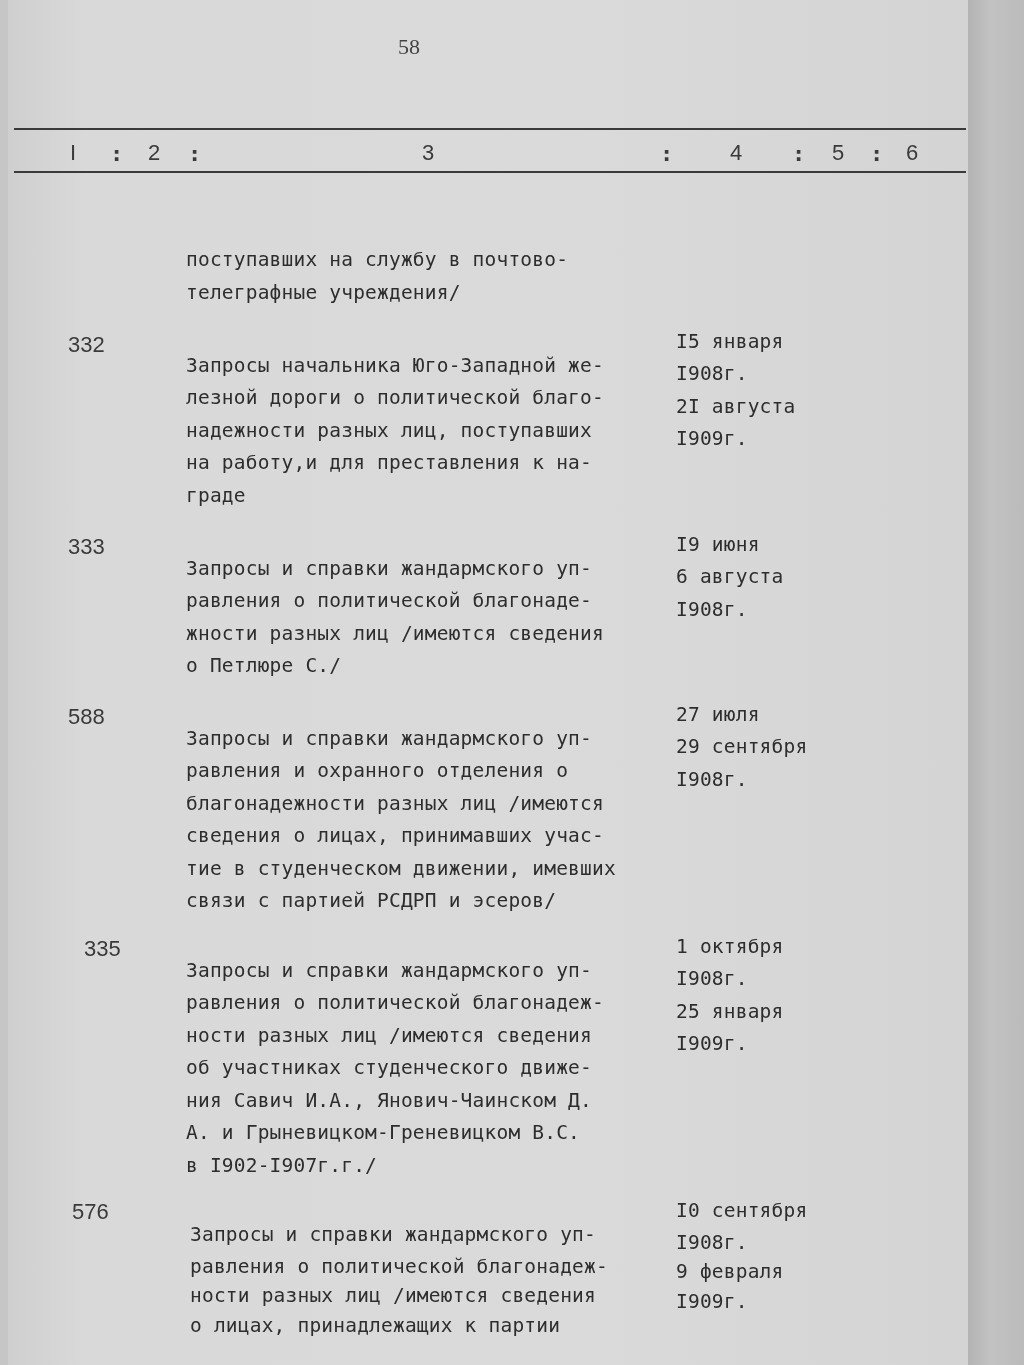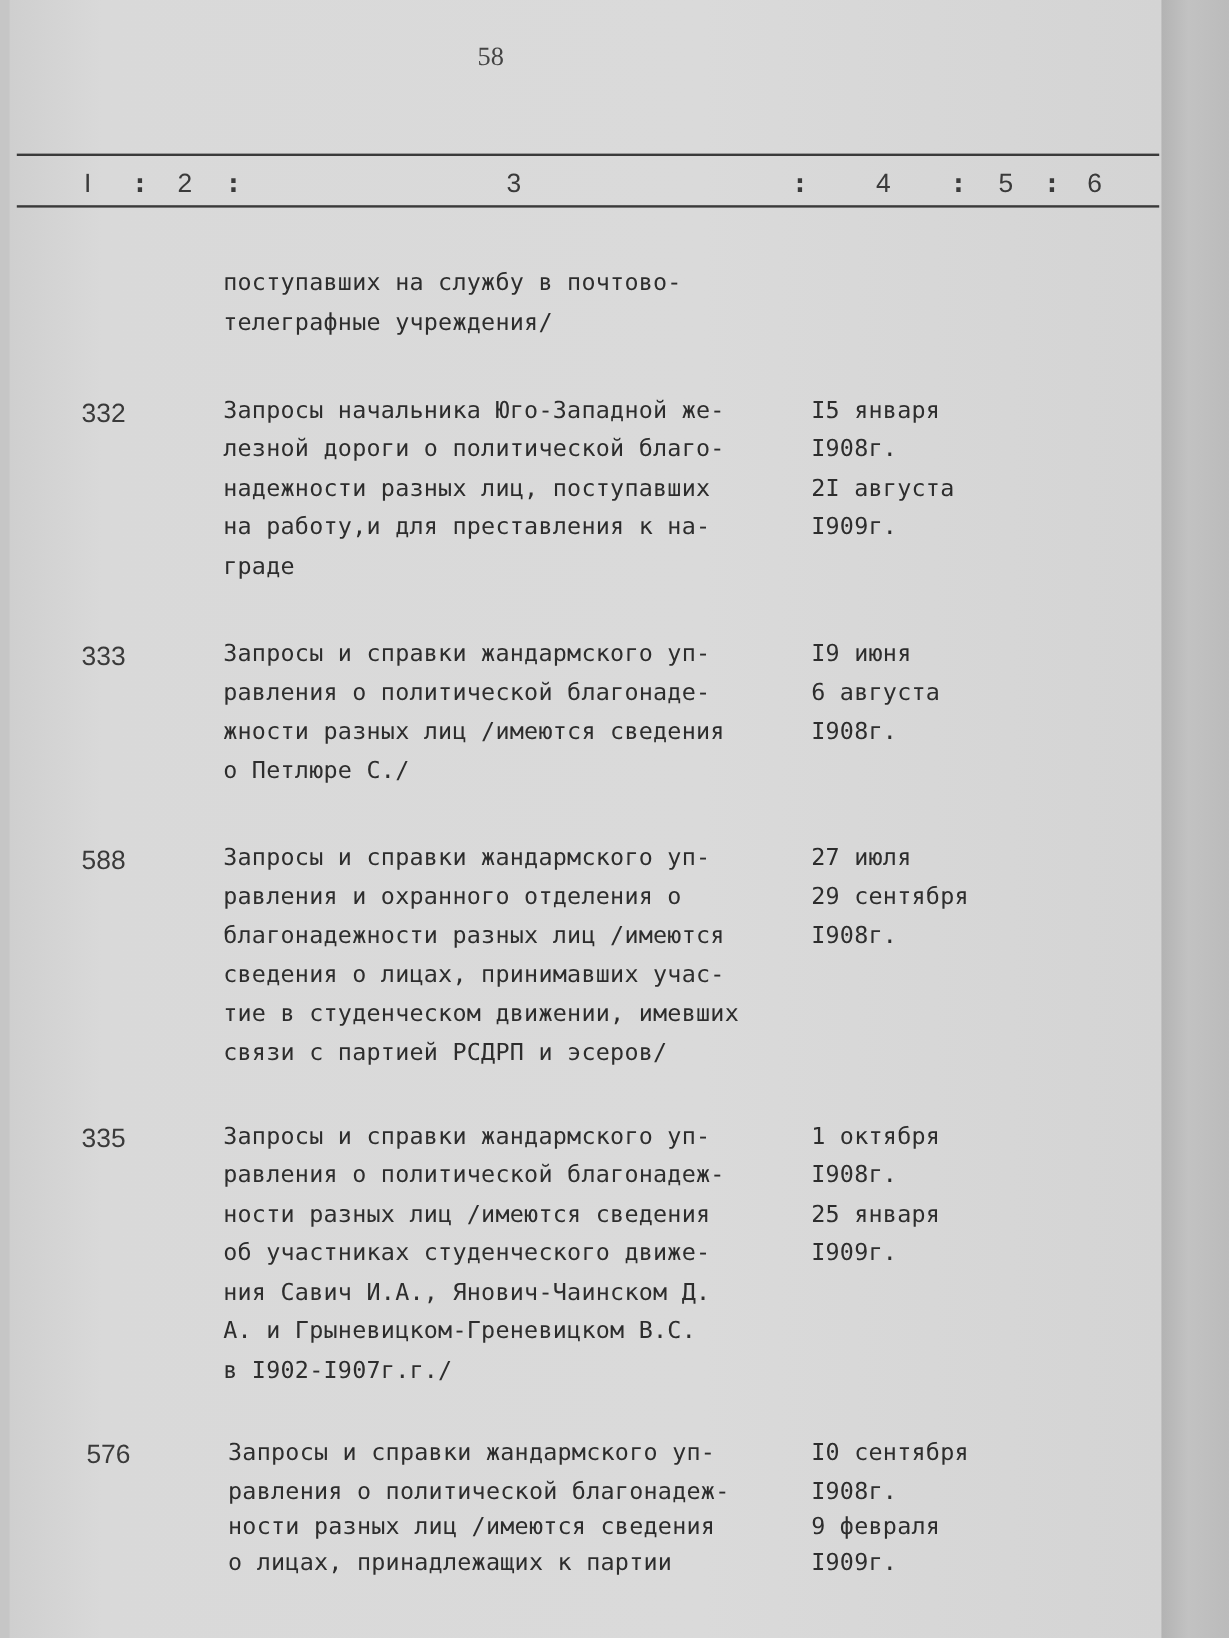--- a/index.html
+++ b/index.html
@@ -35,21 +35,21 @@
     }
     .sep { position: absolute; top: 141px; font-size: 22px; color: #3a3a3a; font-weight: bold; }
     .text {
       position: absolute; font-size: 19.5px; line-height: 32.5px;
       white-space: pre; letter-spacing: 0.2px; color: #2d2d2d;
     }
     .num {
       position: absolute; font-family: "Liberation Sans", sans-serif;
       font-size: 22px; color: #3a3a3a;
     }
-    .entry-desc { left: 186px; }
+    .entry-desc { left: 186px; margin-top: 24px; }
     .entry-date { left: 676px; }
   </style>
 </head>
 <body>
 
 <div class="left-edge"></div>
 <div class="page"></div>
 <div class="right-edge"></div>
 
 <div class="page-number">58</div>
@@ -107,21 +107,21 @@
   <div class="text entry-desc" style="top:764px">благонадежности разных лиц /имеются</div>
   <div class="text entry-desc" style="top:796px">сведения о лицах, принимавших учас-</div>
   <div class="text entry-desc" style="top:829px">тие в студенческом движении, имевших</div>
   <div class="text entry-desc" style="top:861px">связи с партией РСДРП и эсеров/</div>
   <div class="text entry-date" style="top:699px">27 июля</div>
   <div class="text entry-date" style="top:731px">29 сентября</div>
   <div class="text entry-date" style="top:764px">I908г.</div>
 </div>
 
 <div>
-  <div class="num" style="left:68px; top:936px">335</div>
+  <div class="num" style="left:84px; top:936px">335</div>
   <div class="text entry-desc" style="top:931px">Запросы и справки жандармского уп-</div>
   <div class="text entry-desc" style="top:963px">равления о политической благонадеж-</div>
   <div class="text entry-desc" style="top:996px">ности разных лиц /имеются сведения</div>
   <div class="text entry-desc" style="top:1028px">об участниках студенческого движе-</div>
   <div class="text entry-desc" style="top:1061px">ния Савич И.А., Янович-Чаинском Д.</div>
   <div class="text entry-desc" style="top:1093px">А. и Грыневицком-Греневицком В.С.</div>
   <div class="text entry-desc" style="top:1126px">в I902-I907г.г./</div>
   <div class="text entry-date" style="top:931px">1 октября</div>
   <div class="text entry-date" style="top:963px">I908г.</div>
   <div class="text entry-date" style="top:996px">25 января</div>

